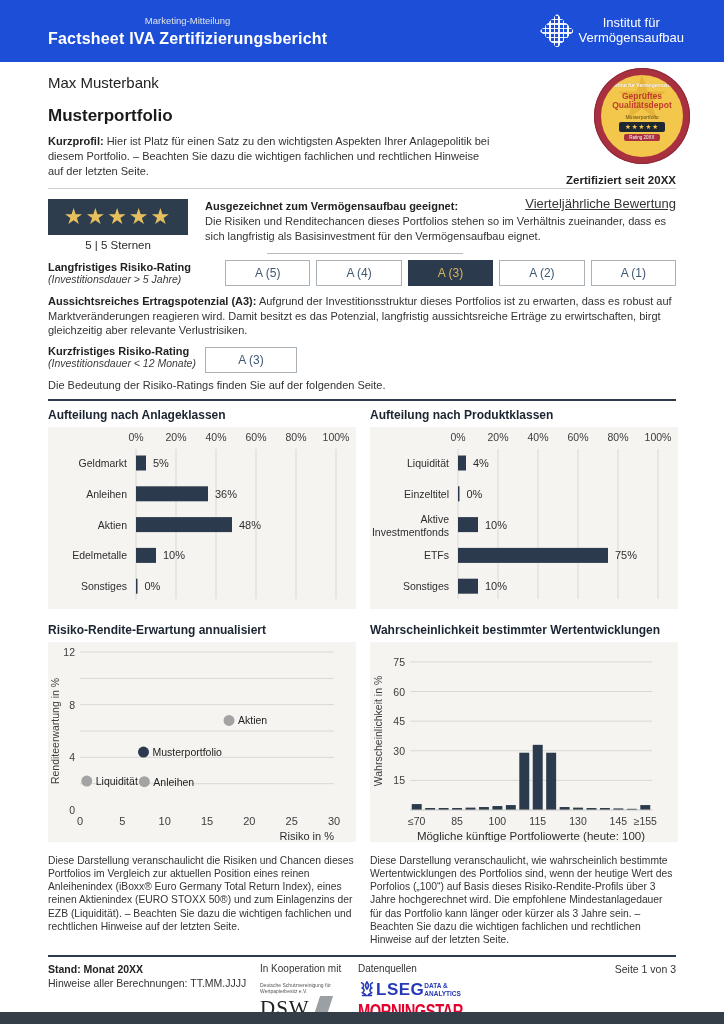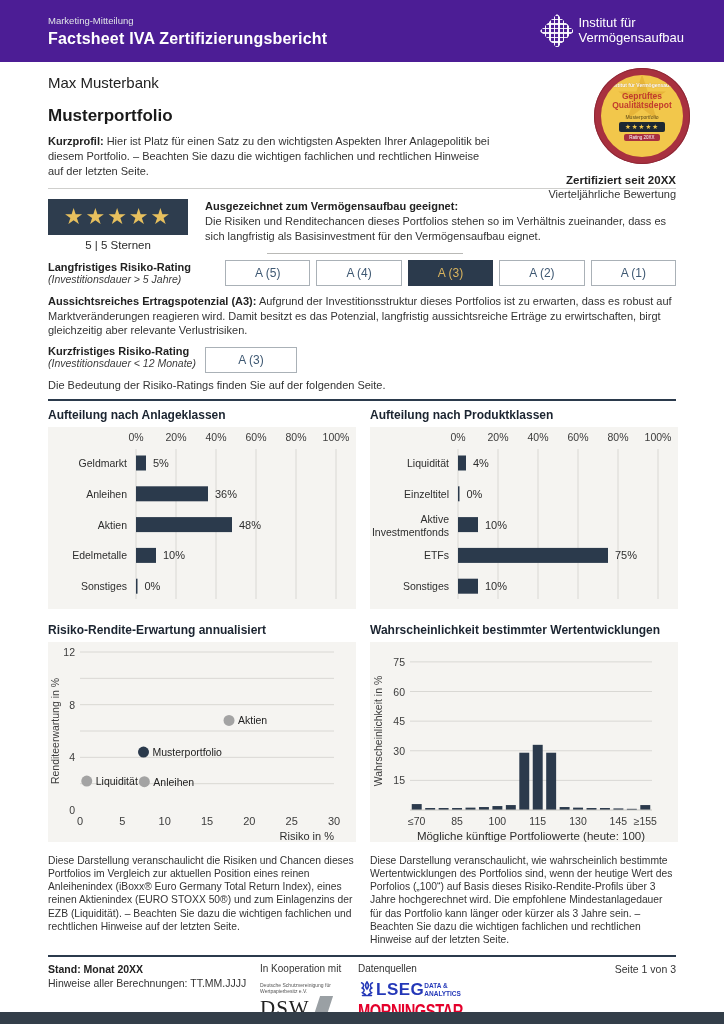--- a/index.html
+++ b/index.html
@@ -1,21 +1,21 @@
 <!DOCTYPE html>
 <html><head>
 <meta charset="utf-8">
 <style>
   * { margin:0; padding:0; box-sizing:border-box; }
   html,body { background:#e9e9e9; }
   body { font-family:"Liberation Sans", sans-serif; }
   .page { position:relative; width:724px; height:1024px; margin:0 auto; background:#fff; overflow:hidden; color:#2f2f2f; }
 
   
-  .topbar { height:62px; background:#4c1d95; display:flex; justify-content:space-between; align-items:center; padding:0 40px 0 48px; }
+  .topbar { height:62px; background:#1d4ed8; display:flex; justify-content:space-between; align-items:center; padding:0 40px 0 48px;text-align:center; }
   .kicker { font-size:9.5px; color:#dfe3e7; margin-bottom:4px; }
   .doc-title { font-size:16px; font-weight:600; color:#fff; letter-spacing:.2px; }
   .topbar-logo { display:flex; align-items:center; gap:9px; }
   .iva-diamond { width:24px; height:24px; transform:rotate(45deg);
      background:
        repeating-linear-gradient(45deg, rgba(255,255,255,.95) 0 1.5px, transparent 1.5px 4.5px),
        repeating-linear-gradient(135deg, rgba(255,255,255,.9) 0 1.5px, transparent 1.5px 4.5px); }
   .iva-text { color:#fff; font-size:13px; line-height:1.15; }
 
   main { padding:0 48px; }
@@ -32,21 +32,21 @@
   .badge-star { position:absolute; top:-8px; left:0; right:0; font-size:62px; color:#e7b53a; line-height:1; }
   .badge-content { position:relative; padding-top:7px; }
   .badge-brand { font-size:5px; font-weight:700; color:#fff; line-height:1.1; text-shadow:0 0 1px rgba(150,90,0,.6); }
   .badge-brand .bd { display:inline-block; width:5px; height:5px; background:#fff; transform:rotate(45deg); margin-right:1px; }
   .badge-t1 { margin-top:3px; font-size:8.5px; font-weight:700; color:#c13b2e; line-height:1.1; }
   .badge-t2 { font-size:8.5px; font-weight:700; color:#c13b2e; line-height:1.1; }
   .badge-pf { margin-top:4px; font-size:5px; color:#5a4718; }
   .badge-starbar { margin:2px auto 0; width:max-content; background:#1d2833; color:#f0c54a; font-size:6.5px; letter-spacing:1px; padding:1px 6px; border-radius:2px; line-height:1.2; }
   .badge-rating { margin:2px auto 0; width:max-content; background:#a8303f; color:#fff; font-size:4.5px; padding:1px 5px; border-radius:2px; }
   .cert-line1 { font-size:11.5px; font-weight:700; color:#222; }
-  .cert-line2 { font-size:11px; color:#333; margin-top:2px; }
+  .cert-line2 { font-size:13px; color:#333; margin-top:10px;text-decoration:underline; }
 
   hr.light { border:none; border-top:1px solid #cfcfcd; margin-top:9px; }
   hr.dark { border:none; border-top:2px solid #2b3a4c; margin-top:8px; }
 
   
   .suit-row { display:flex; margin-top:10px; }
   .leftcol { width:157px; flex:none; }
   .stars-box { width:140px; height:36px; background:#2e3d4e; display:flex; align-items:center; justify-content:center; }
   .stars-glyphs { color:#e7c05e; font-size:22px; letter-spacing:2px; line-height:1; }
   .stars-caption { width:140px; text-align:center; font-size:11.5px; color:#2a2a2a; margin-top:4px; }

